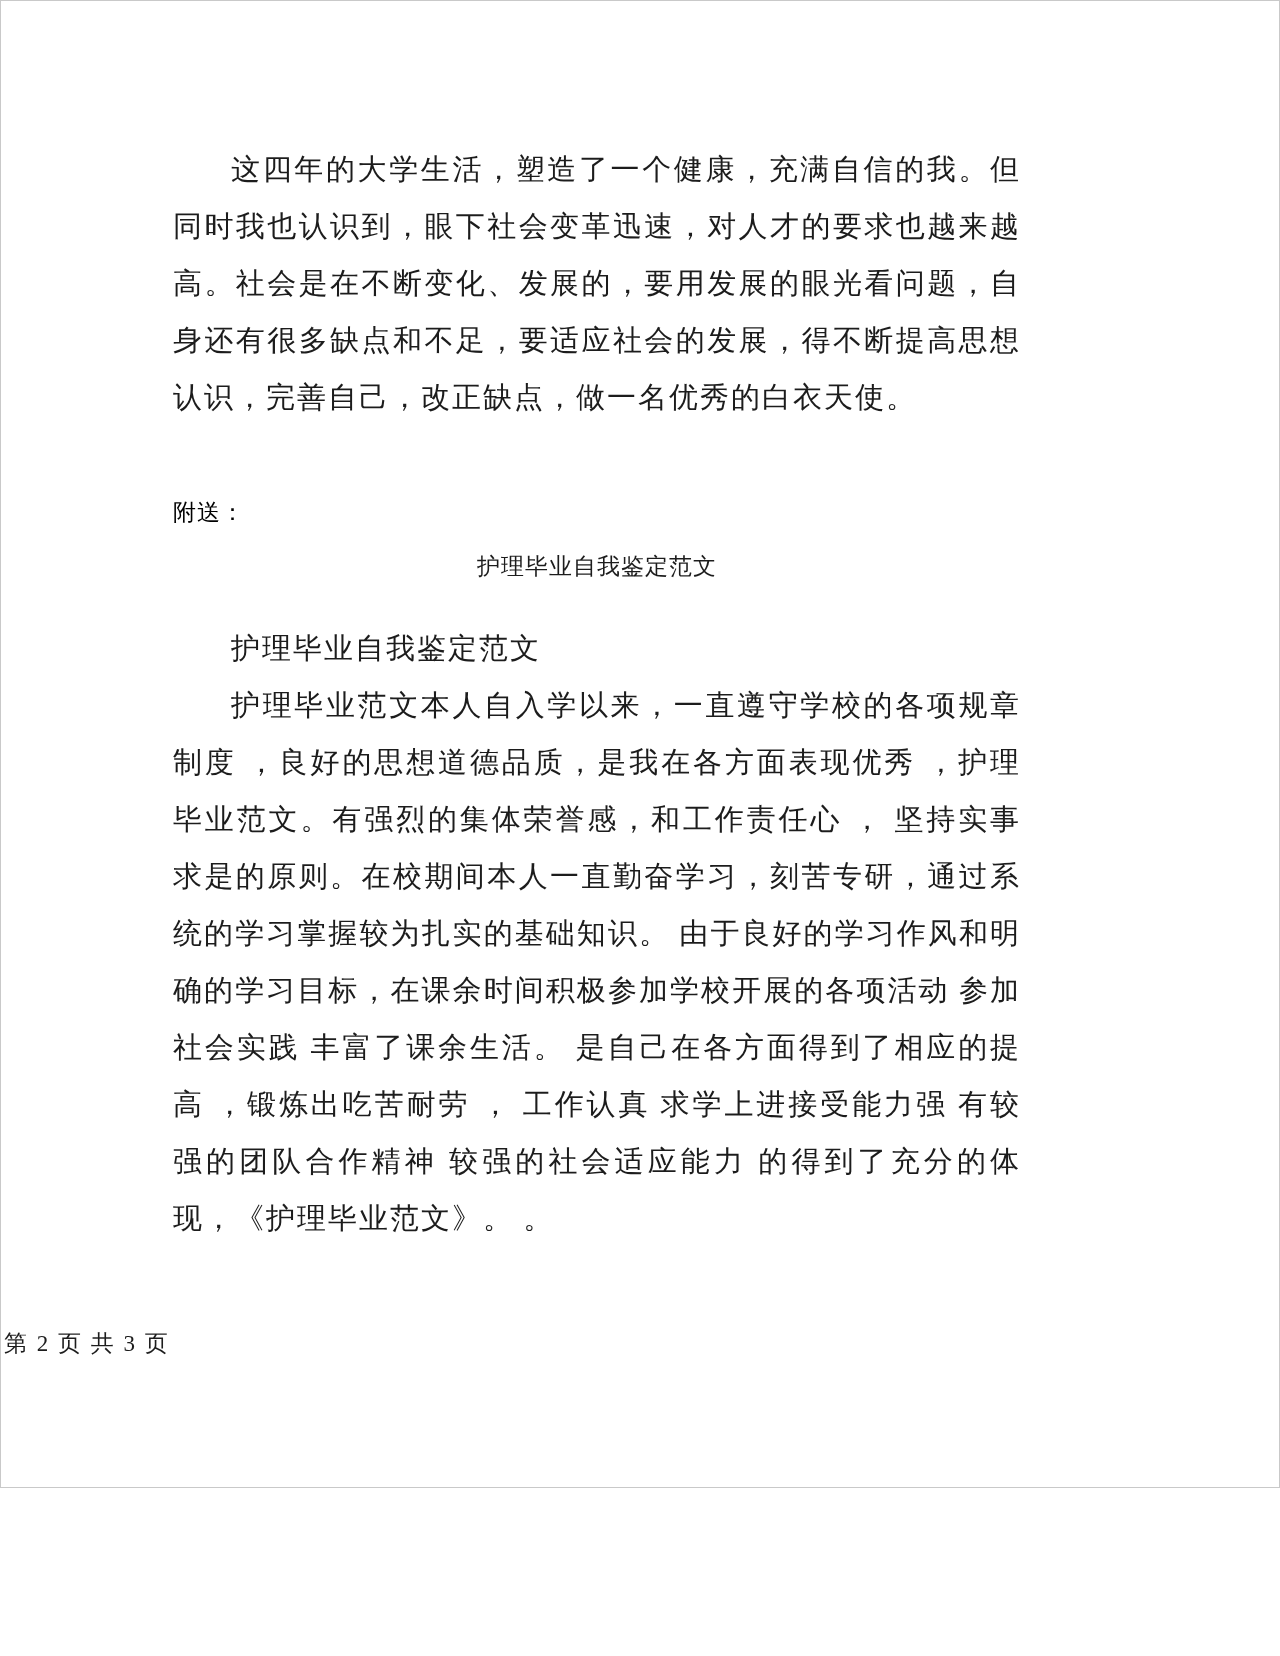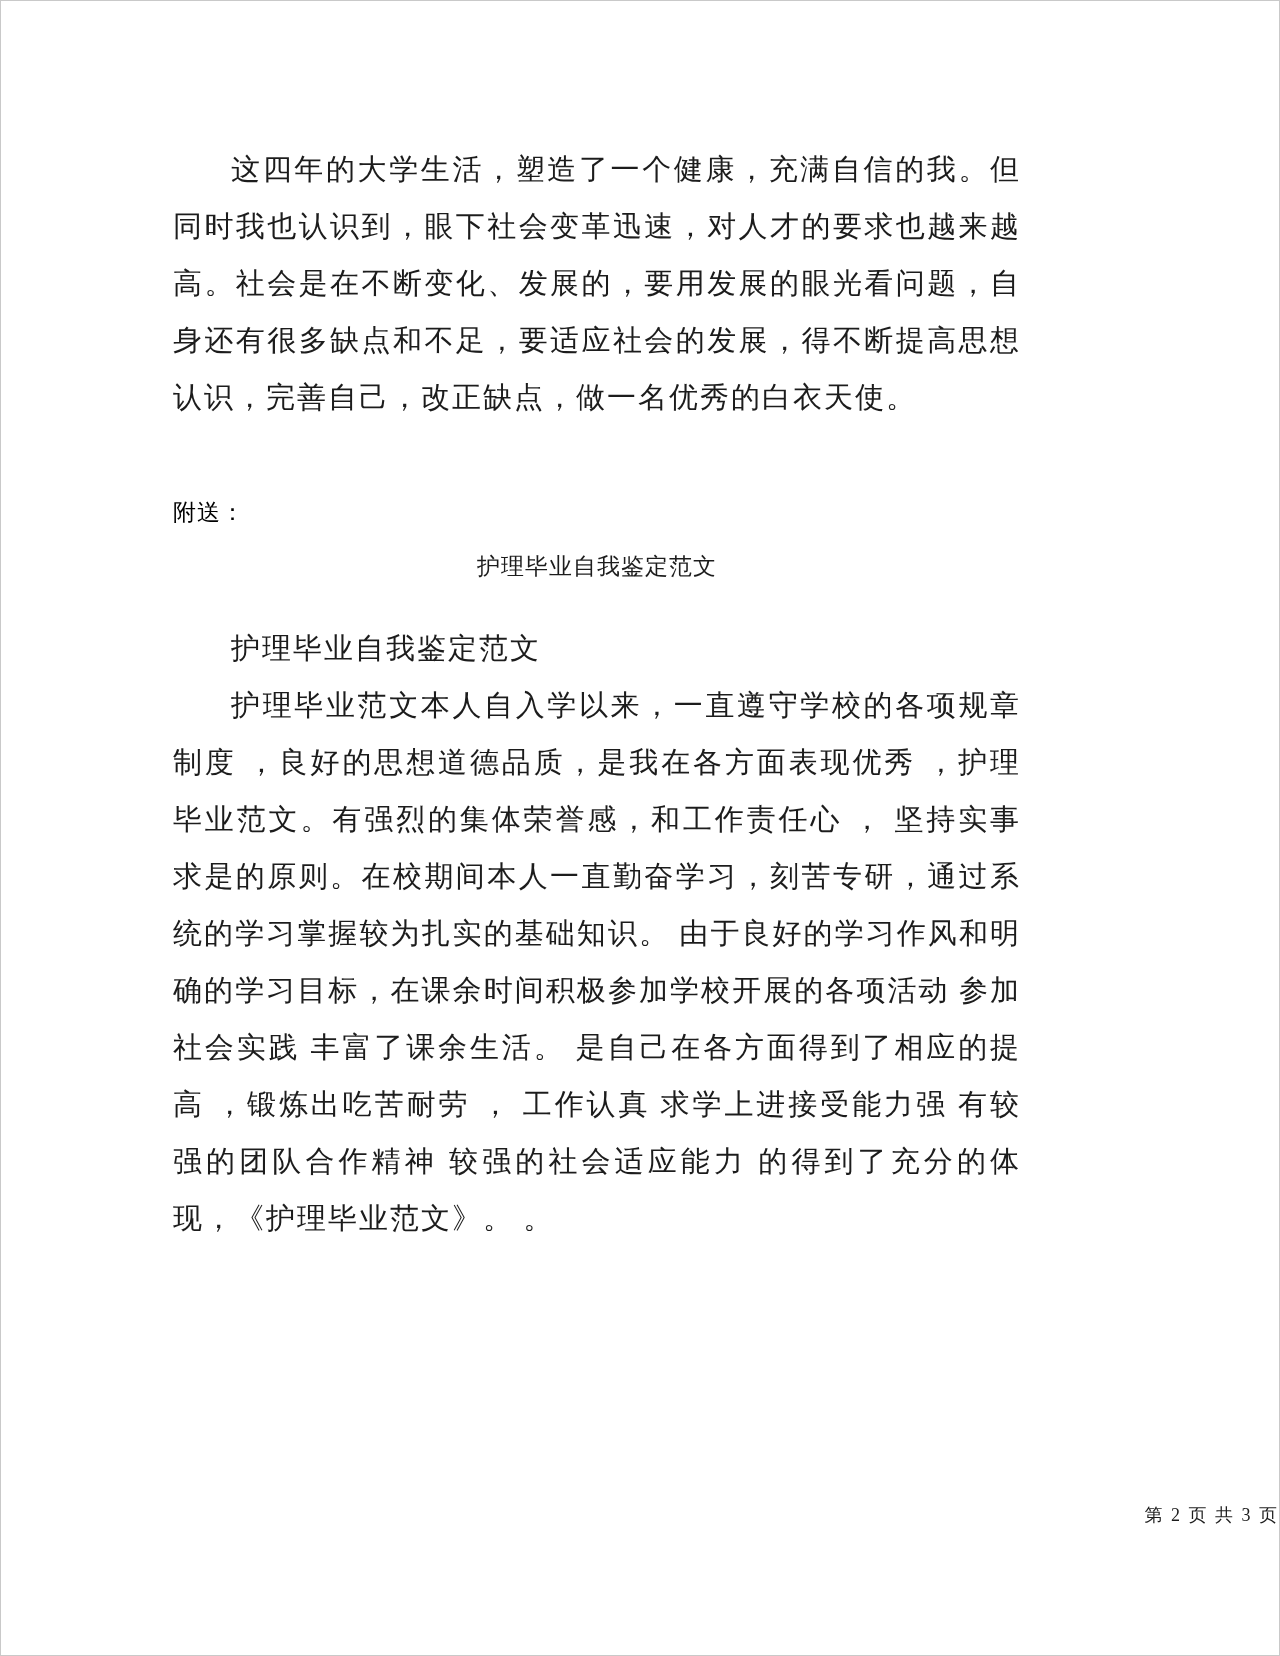--- a/index.html
+++ b/index.html
@@ -5,21 +5,21 @@
   * { margin: 0; padding: 0; box-sizing: border-box; }
 
   html, body {
     background: #ffffff;
     font-family: "Liberation Serif", "DejaVu Serif", serif;
   }
 
   .page {
     position: relative;
     width: 1280px;
-    height: 1656px;
+    height: 1488px;
     margin: 0 auto;
     background: #ffffff;
     border: 1px solid #c9c9c9;
     padding: 140px 258px 0 172px;
     color: #1c1c1c;
   }
 
   .body-para {
     font-size: 29px;
     line-height: 57px;
@@ -46,25 +46,25 @@
     text-align: center;
     color: #1c1c1c;
   }
 
   .para-gap {
     margin-top: 38px;
   }
 
   .page-footer {
     position: absolute;
-    left: 12px;
+    left: 3px;
     right: 0;
     bottom: 128px;
-    text-align: right;
-    font-size: 18px;
+    text-align: left;
+    font-size: 23px;
     letter-spacing: 2px;
     color: #1c1c1c;
   }
 </style>
 </head>
 <body>
 
 <div class="page">
 
   <p class="body-para">这四年的大学生活，塑造了一个健康，充满自信的我。但同时我也认识到，眼下社会变革迅速，对人才的要求也越来越高。社会是在不断变化、发展的，要用发展的眼光看问题，自身还有很多缺点和不足，要适应社会的发展，得不断提高思想认识，完善自己，改正缺点，做一名优秀的白衣天使。</p>

